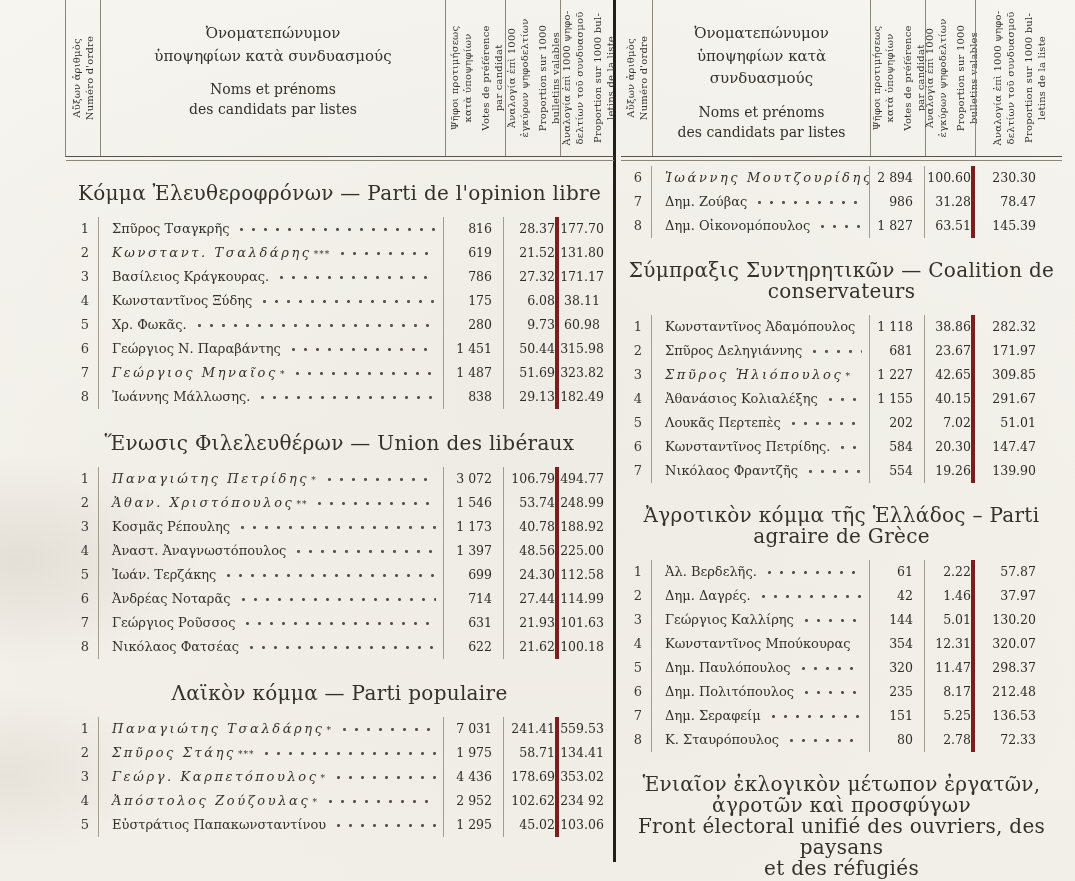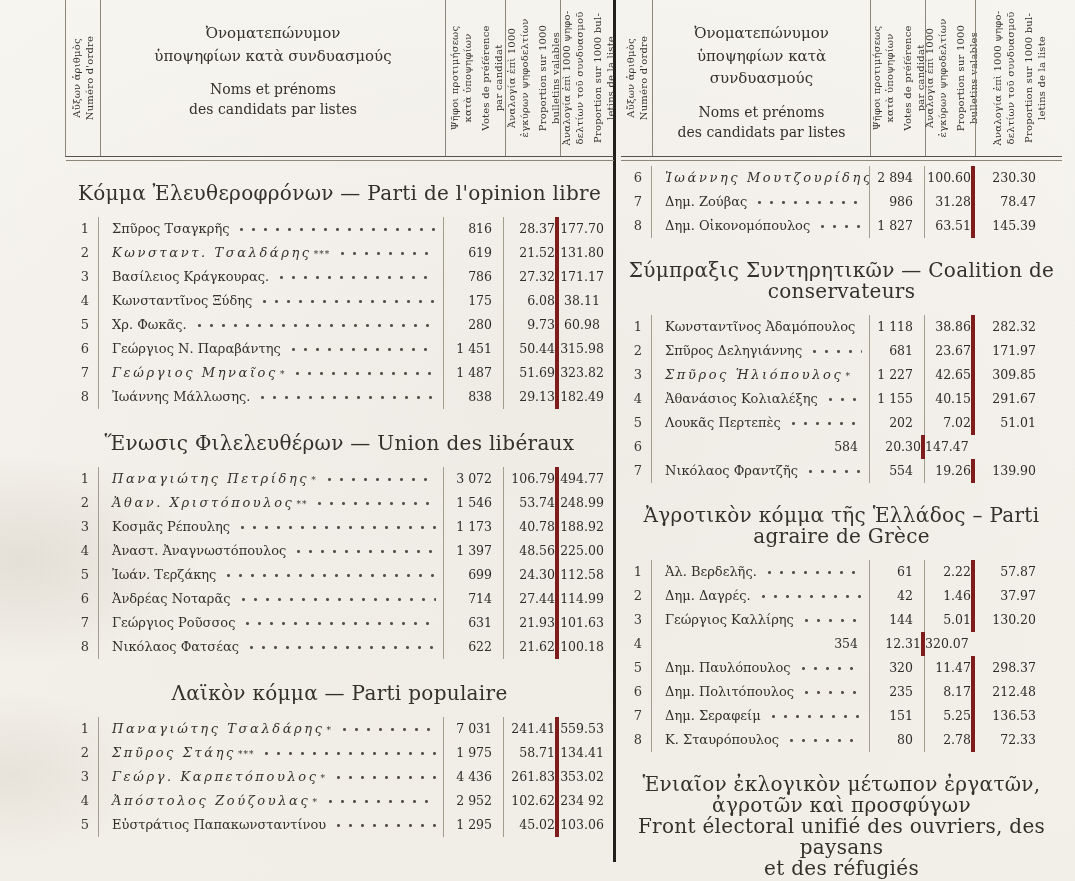--- a/index.html
+++ b/index.html
@@ -341,21 +341,21 @@
   </div>
 
   <div class="grid row">
     <div class="c no">3</div>
     <div class="c name">
       <span class="nm it">Γεώργ. Καρπετόπουλος</span>
       <sup class="mark">*</sup>
       <span class="leader"></span>
     </div>
     <div class="c num votes">4 436</div>
-    <div class="c num pv">261.83</div>
+    <div class="c num pv">178.69</div>
     <div class="c num pl">353.02</div>
   </div>
 
   <div class="grid row">
     <div class="c no">4</div>
     <div class="c name">
       <span class="nm it">Ἀπόστολος Ζούζουλας</span>
       <sup class="mark">*</sup>
       <span class="leader"></span>
     </div>
@@ -518,20 +518,25 @@
 
       <span class="leader"></span>
     </div>
     <div class="c num votes">202</div>
     <div class="c num pv">7.02</div>
     <div class="c num pl">51.01</div>
   </div>
 
   <div class="grid row">
     <div class="c no">6</div>
+    <div class="c name">
+      <span class="nm">Κωνσταντῖνος Πετρίδης.</span>
+
+      <span class="leader"></span>
+    </div>
     <div class="c num votes">584</div>
     <div class="c num pv">20.30</div>
     <div class="c num pl">147.47</div>
   </div>
 
   <div class="grid row">
     <div class="c no">7</div>
     <div class="c name">
       <span class="nm">Νικόλαος Φραντζῆς</span>
 
@@ -577,20 +582,25 @@
 
       <span class="leader"></span>
     </div>
     <div class="c num votes">144</div>
     <div class="c num pv">5.01</div>
     <div class="c num pl">130.20</div>
   </div>
 
   <div class="grid row">
     <div class="c no">4</div>
+    <div class="c name">
+      <span class="nm">Κωνσταντῖνος Μπούκουρας</span>
+
+      <span class="leader"></span>
+    </div>
     <div class="c num votes">354</div>
     <div class="c num pv">12.31</div>
     <div class="c num pl">320.07</div>
   </div>
 
   <div class="grid row">
     <div class="c no">5</div>
     <div class="c name">
       <span class="nm">Δημ. Παυλόπουλος</span>
 

